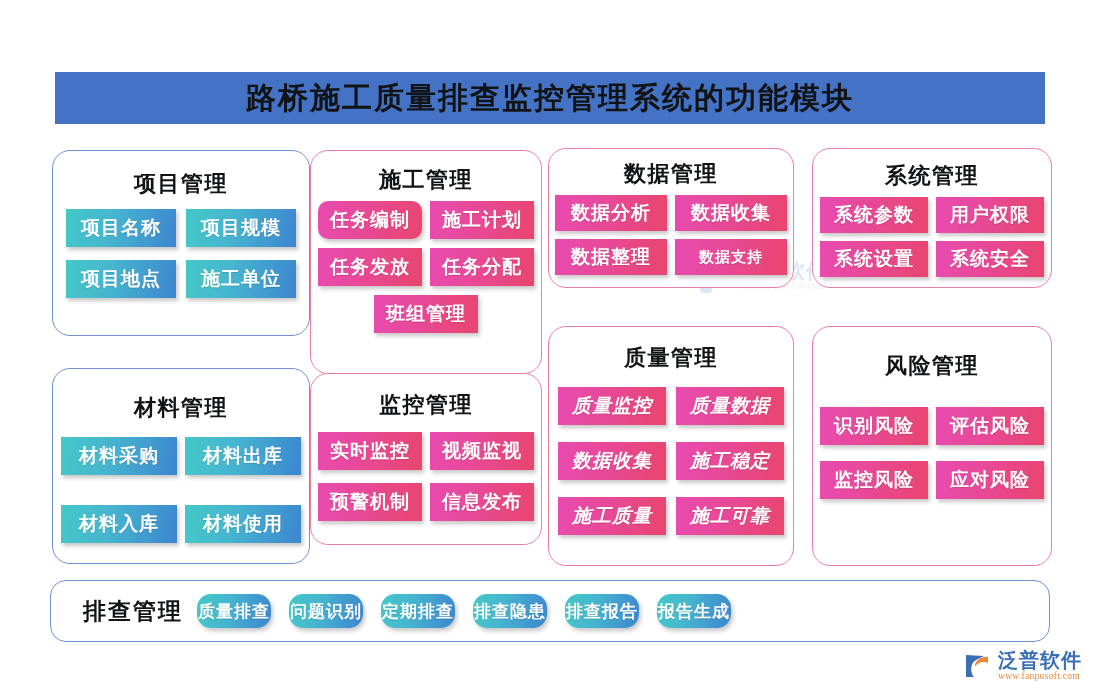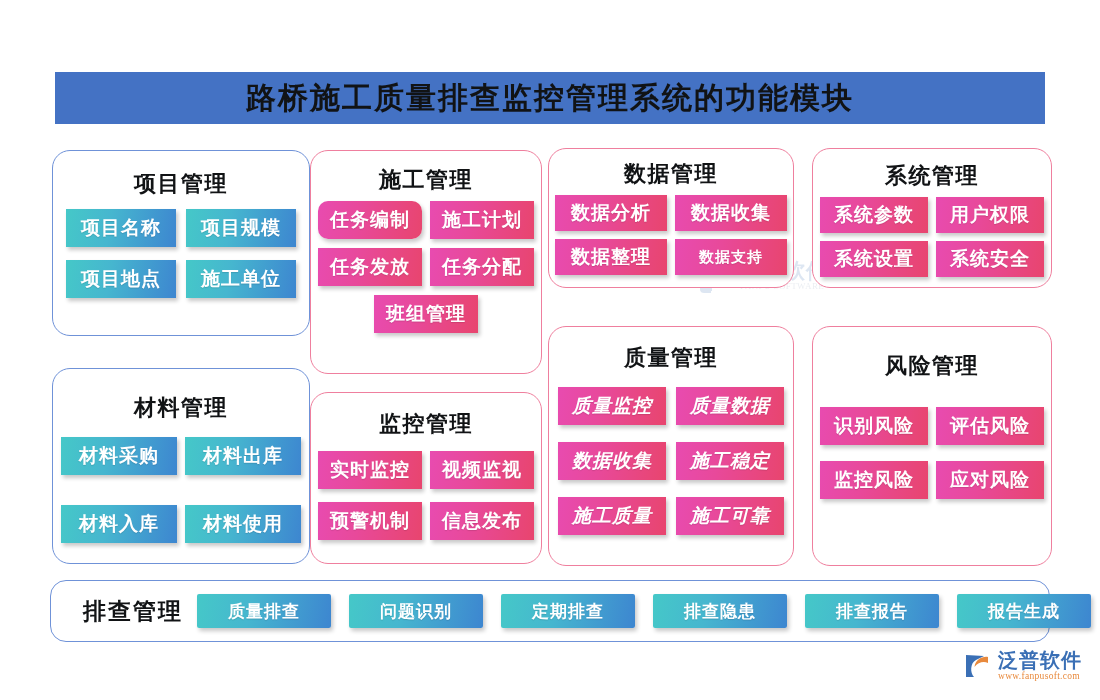--- a/index.html
+++ b/index.html
@@ -103,21 +103,21 @@
     border-radius: 16px;
     display: flex; align-items: center;
     padding-left: 32px;
   }
   .bottom-label {
     font-size: 23px; font-weight: 700; color: #111315;
     letter-spacing: 2px; white-space: nowrap;
     margin-right: 14px;
   }
   .bottom-bar .tag {
-    height: 34px; padding: 0 31px; font-size: 17px; border-radius: 2px;
+    height: 34px; padding: 0 1px; font-size: 17px; border-radius: 14px;
   }
 
   
   .brand {
     position: absolute;
     left: 962px; top: 650px;
     display: flex; align-items: center; gap: 6px;
   }
   .brand-mark {
     position: relative;
@@ -190,21 +190,21 @@
       </div>
       <div class="card blue" style="left: 52px; top: 368px; width: 258px; height: 196px;">
         <div class="card-title" style="margin-top: 24px;">材料管理</div>
         <div class="tag-grid" style="margin-top: 14px; gap: 30px 8px; width: 240px;">
           <div class="tag teal" style="width: 116px; height: 38px; font-size: 19px;">材料采购</div>
           <div class="tag teal" style="width: 116px; height: 38px; font-size: 19px;">材料出库</div>
           <div class="tag teal" style="width: 116px; height: 38px; font-size: 19px;">材料入库</div>
           <div class="tag teal" style="width: 116px; height: 38px; font-size: 19px;">材料使用</div>
         </div>
       </div>
-      <div class="card pink" style="left: 310px; top: 392px; width: 232px; height: 172px;">
+      <div class="card pink" style="left: 310px; top: 373px; width: 232px; height: 172px;">
         <div class="card-title" style="margin-top: 16px;">监控管理</div>
         <div class="tag-grid" style="margin-top: 12px; gap: 13px 8px; width: 216px;">
           <div class="tag pink" style="width: 104px; height: 38px; font-size: 19px;">实时监控</div>
           <div class="tag pink" style="width: 104px; height: 38px; font-size: 19px;">视频监视</div>
           <div class="tag pink" style="width: 104px; height: 38px; font-size: 19px;">预警机制</div>
           <div class="tag pink" style="width: 104px; height: 38px; font-size: 19px;">信息发布</div>
         </div>
       </div>
       <div class="card pink" style="left: 548px; top: 326px; width: 246px; height: 240px;">
         <div class="card-title" style="margin-top: 16px;">质量管理</div>

